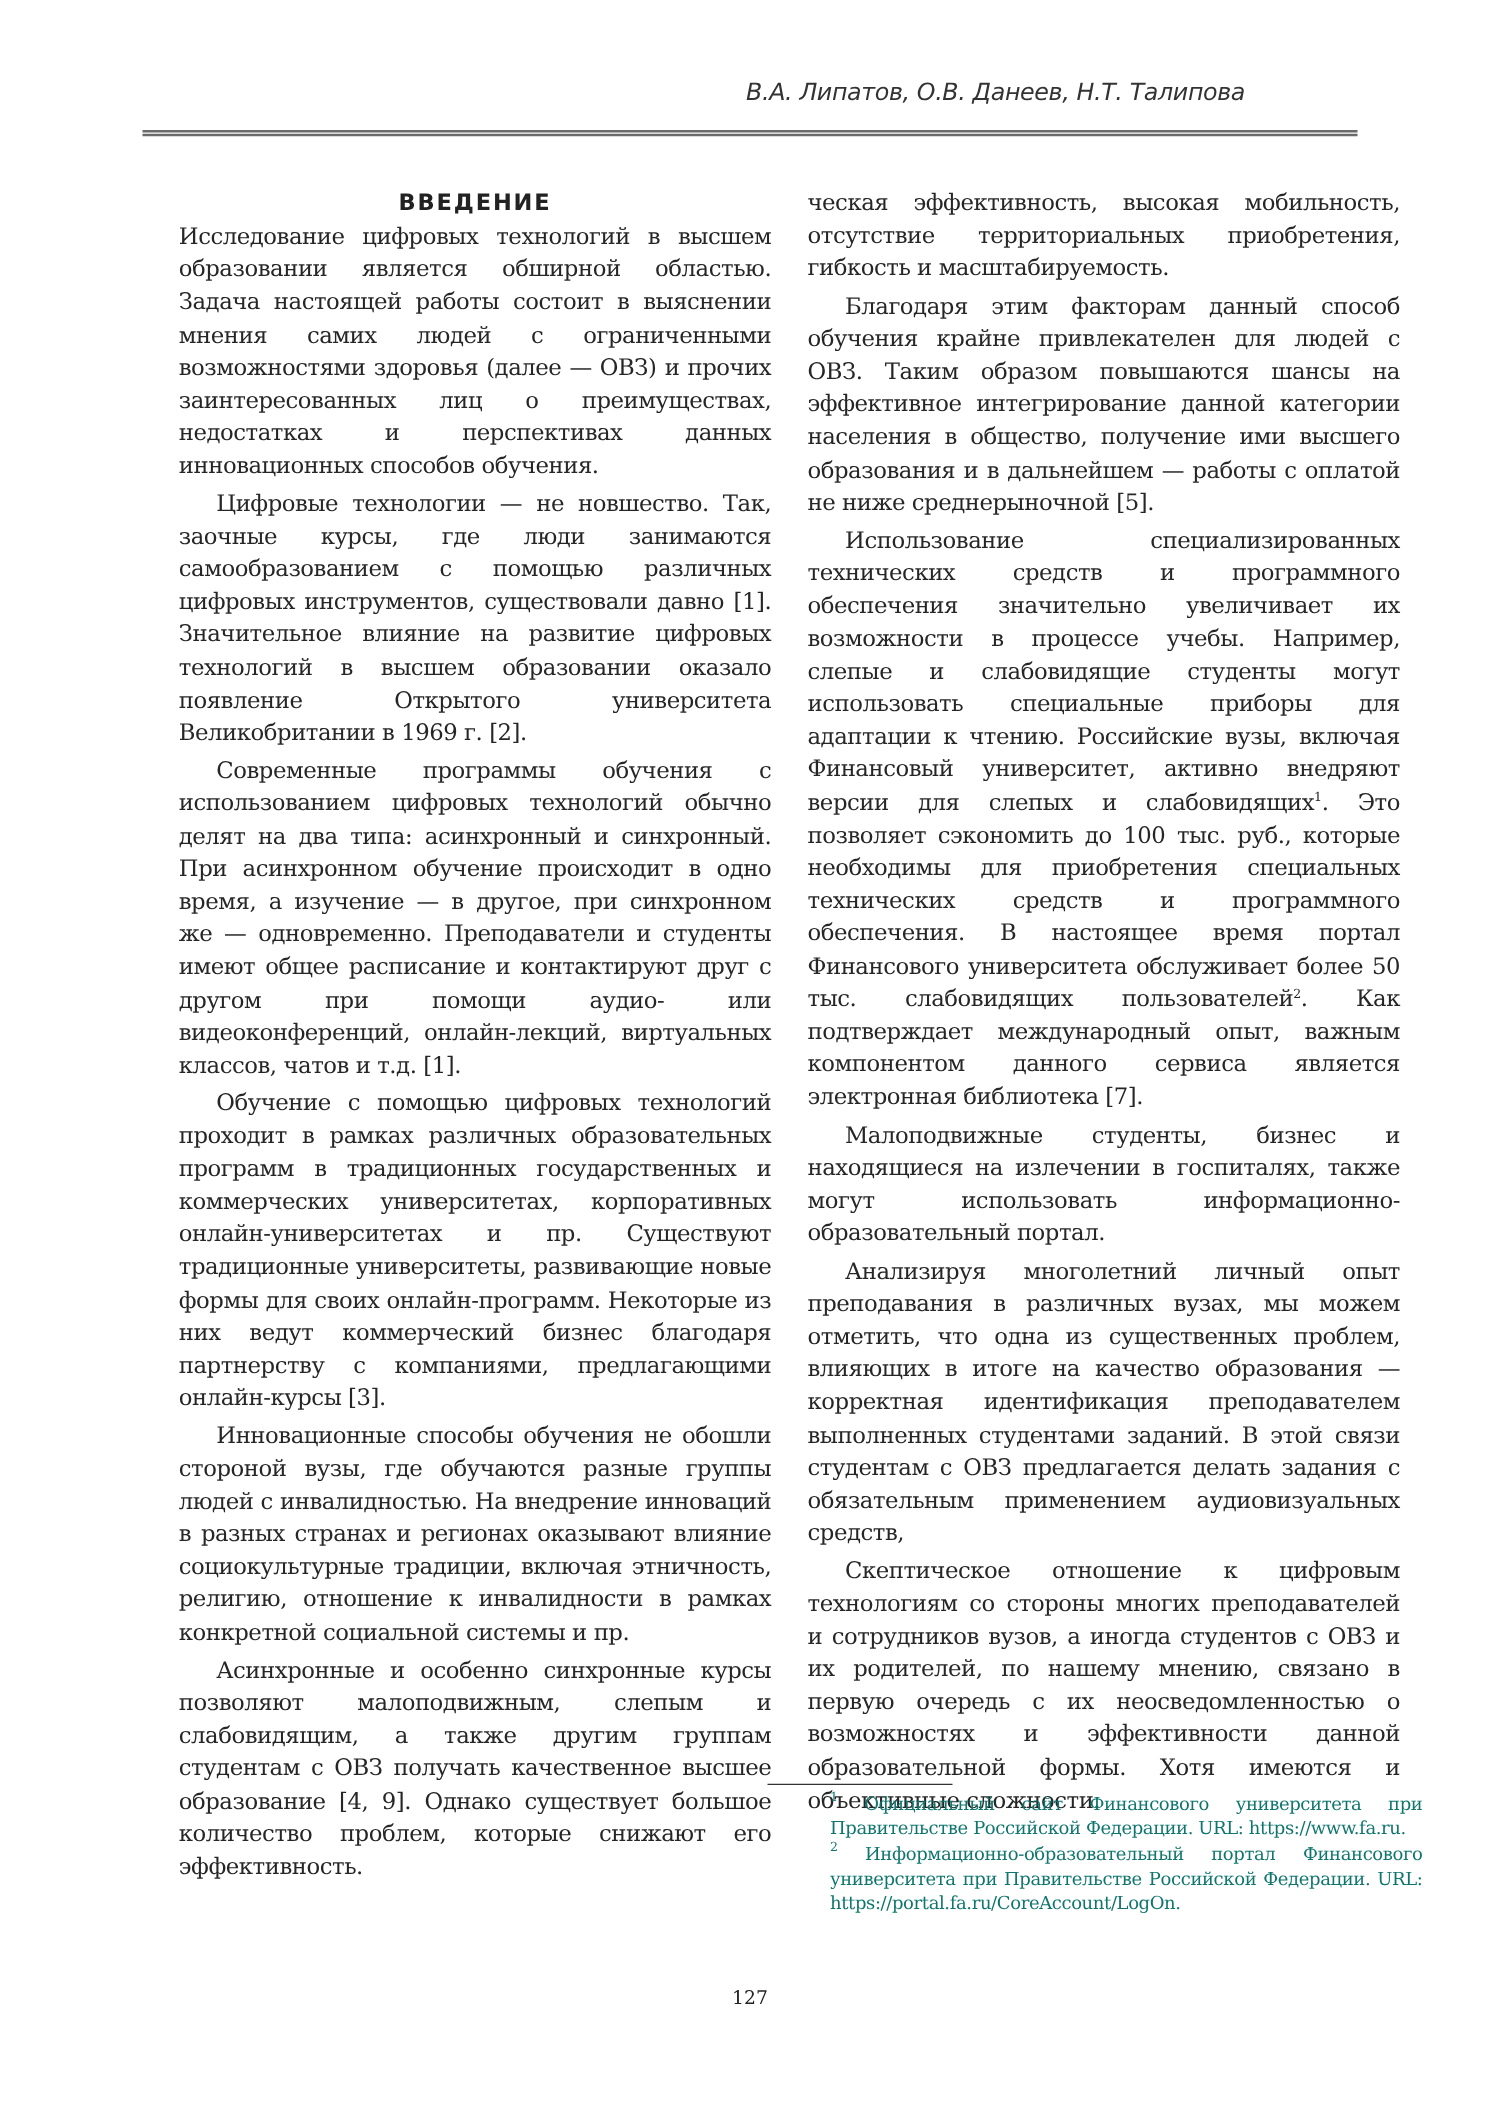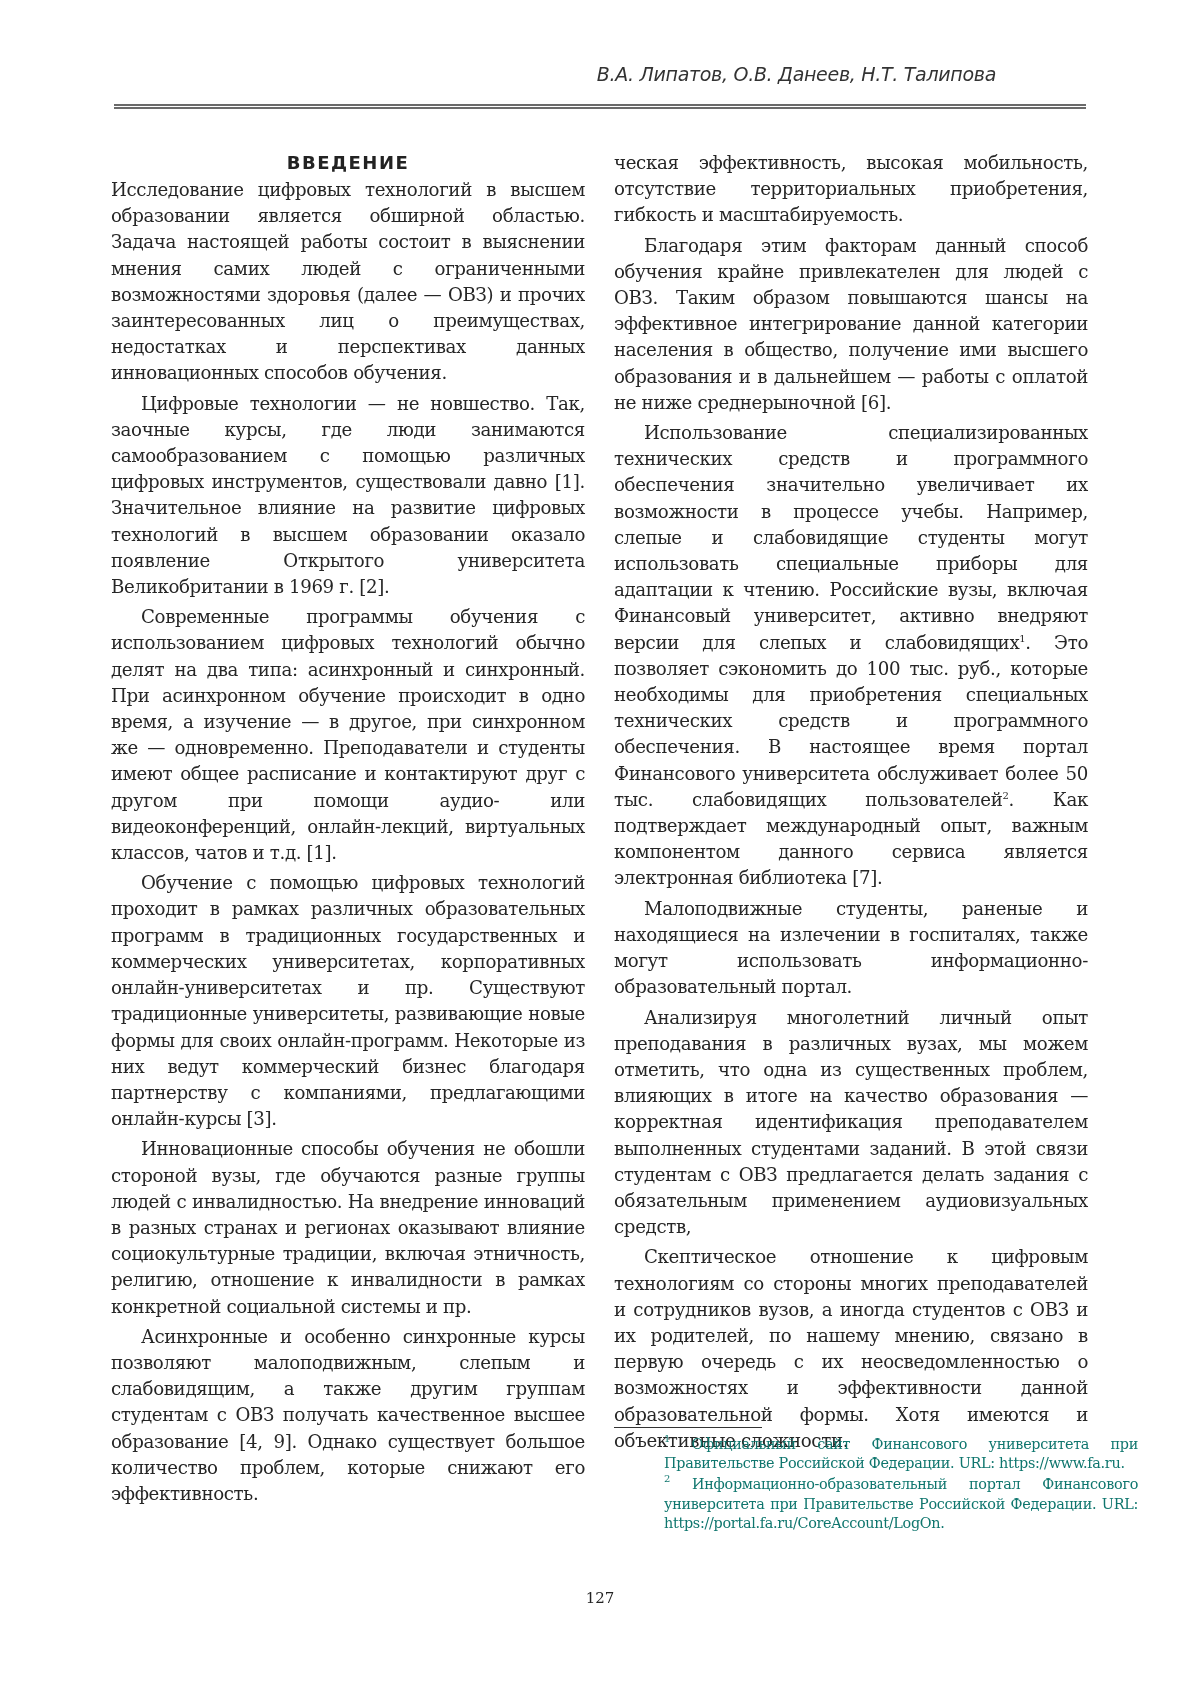--- a/index.html
+++ b/index.html
@@ -10,21 +10,21 @@
       font-family: "DejaVu Sans", sans-serif; font-style: italic;
       font-size: 19px; color: #333333; letter-spacing: -0.3px;
     }
     .head-rule {
       position: absolute; left: 114px; top: 104px; width: 972px; height: 5px;
       border-top: 2px solid #6a6a6a; border-bottom: 2px solid #6a6a6a; box-sizing: border-box;
     }
     .col {
       position: absolute; top: 150px; width: 474px;
       font-family: "DejaVu Serif", serif; font-size: 18.2px; line-height: 26.2px;
-      color: #262626; text-align: justify; letter-spacing: -0.35px;
+      color: #262626; text-align: justify; letter-spacing: -0.35px; margin-left: 32px;
     }
     .col.left { left: 111px; }
     .col.right { left: 614px; }
     .section-title {
       font-family: "DejaVu Sans", sans-serif; font-weight: bold; font-size: 18px;
       text-align: center; letter-spacing: 1.5px; margin: 0 0 1px 0; color: #222222;
       line-height: 26px;
     }
     p { margin: 0 0 4px 0; }
     p.first { text-indent: 0; }
@@ -57,23 +57,23 @@
     <p class="first">Исследование цифровых технологий в высшем образовании является обширной областью. Задача настоящей работы состоит в выяснении мнения самих людей с ограниченными возможностями здоровья (далее — ОВЗ) и прочих заинтересованных лиц о преимуществах, недостатках и перспективах данных инновационных способов обучения.</p>
     <p class="indent">Цифровые технологии — не новшество. Так, заочные курсы, где люди занимаются самообразованием с помощью различных цифровых инструментов, существовали давно [1]. Значительное влияние на развитие цифровых технологий в высшем образовании оказало появление Открытого университета Великобритании в 1969 г. [2].</p>
     <p class="indent">Современные программы обучения с использованием цифровых технологий обычно делят на два типа: асинхронный и синхронный. При асинхронном обучение происходит в одно время, а изучение — в другое, при синхронном же — одновременно. Преподаватели и студенты имеют общее расписание и контактируют друг с другом при помощи аудио- или видеоконференций, онлайн-лекций, виртуальных классов, чатов и т.д. [1].</p>
     <p class="indent">Обучение с помощью цифровых технологий проходит в рамках различных образовательных программ в традиционных государственных и коммерческих университетах, корпоративных онлайн-университетах и пр. Существуют традиционные университеты, развивающие новые формы для своих онлайн-программ. Некоторые из них ведут коммерческий бизнес благодаря партнерству с компаниями, предлагающими онлайн-курсы [3].</p>
     <p class="indent">Инновационные способы обучения не обошли стороной вузы, где обучаются разные группы людей с инвалидностью. На внедрение инноваций в разных странах и регионах оказывают влияние социокультурные традиции, включая этничность, религию, отношение к инвалидности в рамках конкретной социальной системы и пр.</p>
     <p class="indent">Асинхронные и особенно синхронные курсы позволяют малоподвижным, слепым и слабовидящим, а также другим группам студентам с ОВЗ получать качественное высшее образование [4, 9]. Однако существует большое количество проблем, которые снижают его эффективность.</p>
   </div>
 
   <div class="col right">
     <p class="first">ческая эффективность, высокая мобильность, отсутствие территориальных приобретения, гибкость и масштабируемость.</p>
-    <p class="indent">Благодаря этим факторам данный способ обучения крайне привлекателен для людей с ОВЗ. Таким образом повышаются шансы на эффективное интегрирование данной категории населения в общество, получение ими высшего образования и в дальнейшем — работы с оплатой не ниже среднерыночной [6].</p>
+    <p class="indent">Благодаря этим факторам данный способ обучения крайне привлекателен для людей с ОВЗ. Таким образом повышаются шансы на эффективное интегрирование данной категории населения в общество, получение ими высшего образования и в дальнейшем — работы с оплатой не ниже среднерыночной [5].</p>
     <p class="indent"><span>Использование специализированных технических средств и программного обеспечения значительно увеличивает их возможности в процессе учебы. Например, слепые и слабовидящие студенты могут использовать специальные приборы для адаптации к чтению. Российские вузы, включая Финансовый университет, активно внедряют версии для слепых и слабовидящих</span><sup>1</sup><span>. Это позволяет сэкономить до 100 тыс. руб., которые необходимы для приобретения специальных технических средств и программного обеспечения. В настоящее время портал Финансового университета обслуживает более 50 тыс. слабовидящих пользователей</span><sup>2</sup><span>. Как подтверждает международный опыт, важным компонентом данного сервиса является электронная библиотека [7].</span></p>
-    <p class="indent">Малоподвижные студенты, раненые и находящиеся на излечении в госпиталях, также могут использовать информационно-образовательный портал.</p>
+    <p class="indent">Малоподвижные студенты, бизнес и находящиеся на излечении в госпиталях, также могут использовать информационно-образовательный портал.</p>
     <p class="indent">Анализируя многолетний личный опыт преподавания в различных вузах, мы можем отметить, что одна из существенных проблем, влияющих в итоге на качество образования — корректная идентификация преподавателем выполненных студентами заданий. В этой связи студентам с ОВЗ предлагается делать задания с обязательным применением аудиовизуальных средств,</p>
     <p class="indent">Скептическое отношение к цифровым технологиям со стороны многих преподавателей и сотрудников вузов, а иногда студентов с ОВЗ и их родителей, по нашему мнению, связано в первую очередь с их неосведомленностью о возможностях и эффективности данной образовательной формы. Хотя имеются и объективные сложности.</p>
   </div>
 
   <div class="fn-rule"></div>
   <div class="footnotes">
     <p><sup>1</sup><span> Официальный сайт Финансового университета при Правительстве Российской Федерации. URL: https://www.fa.ru.</span></p>
     <p><sup>2</sup><span> Информационно-образовательный портал Финансового университета при Правительстве Российской Федерации. URL: https://portal.fa.ru/CoreAccount/LogOn.</span></p>
   </div>
 

